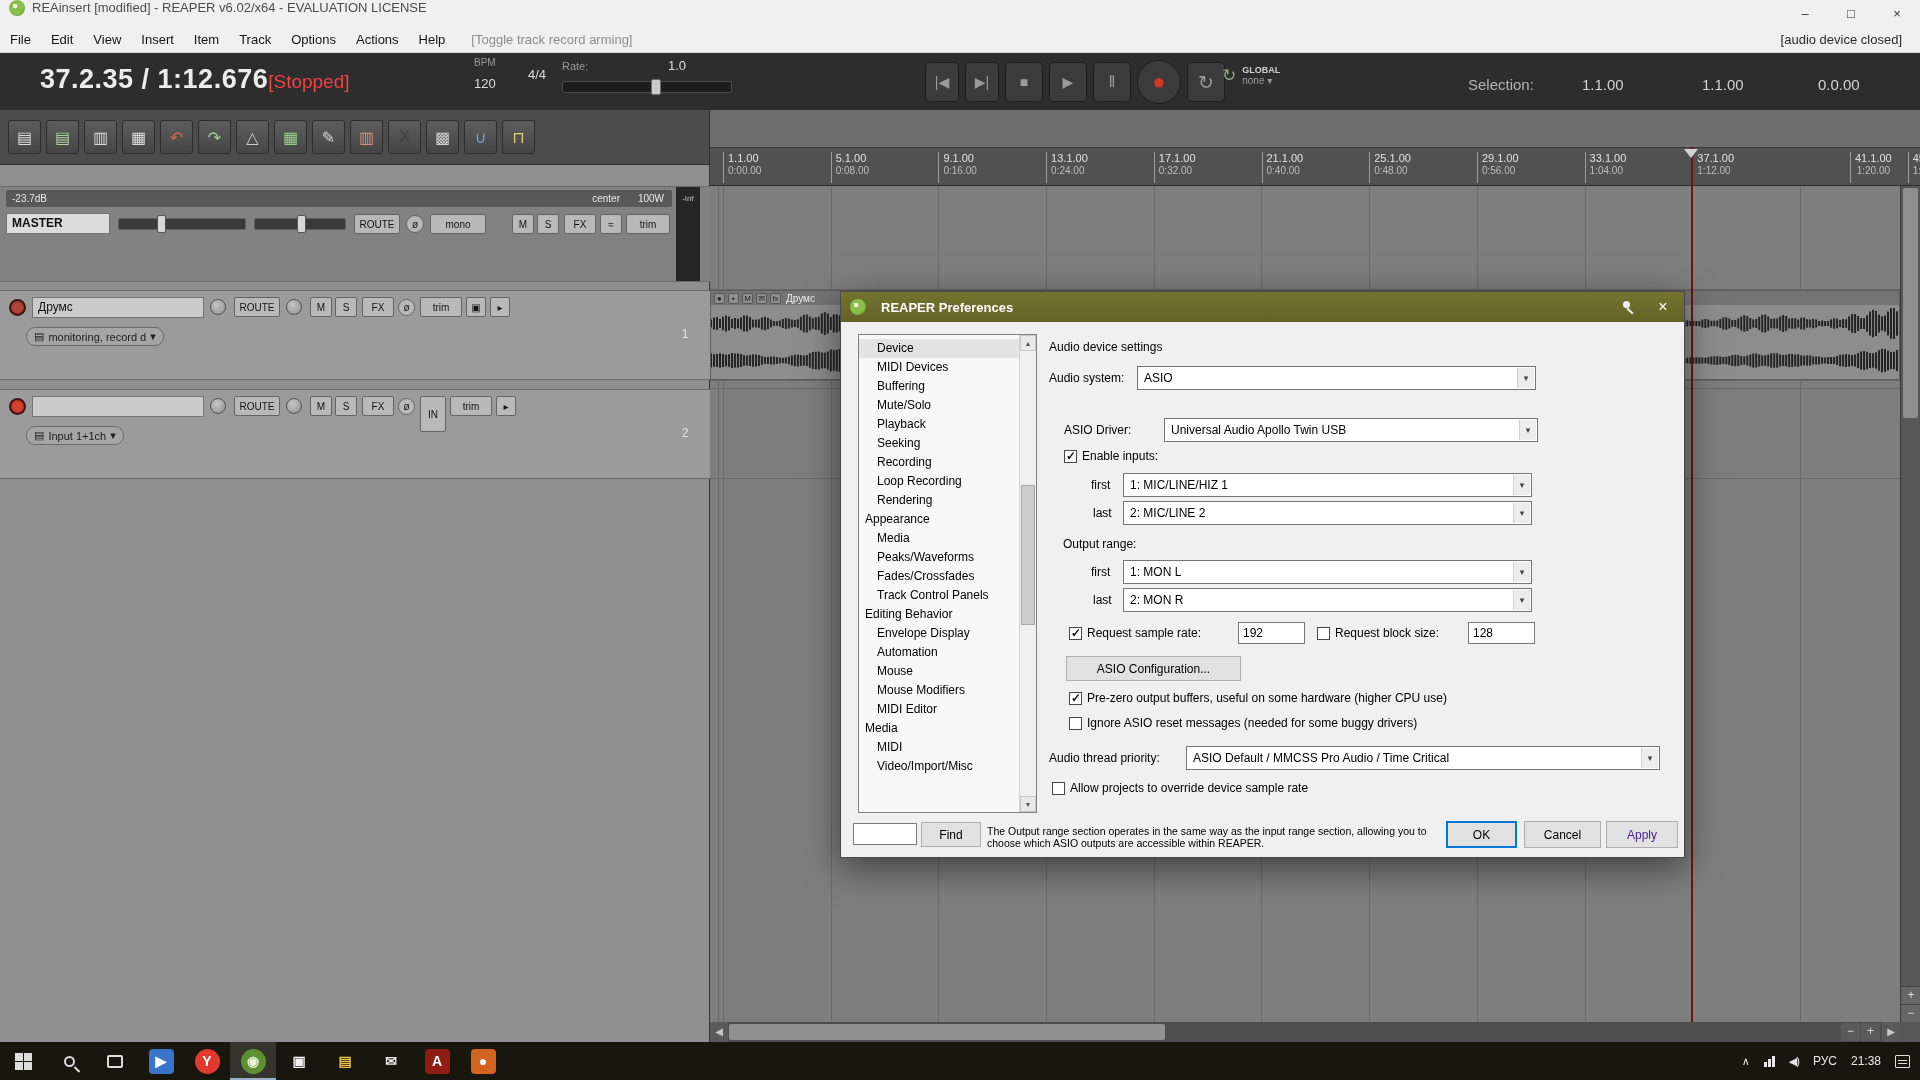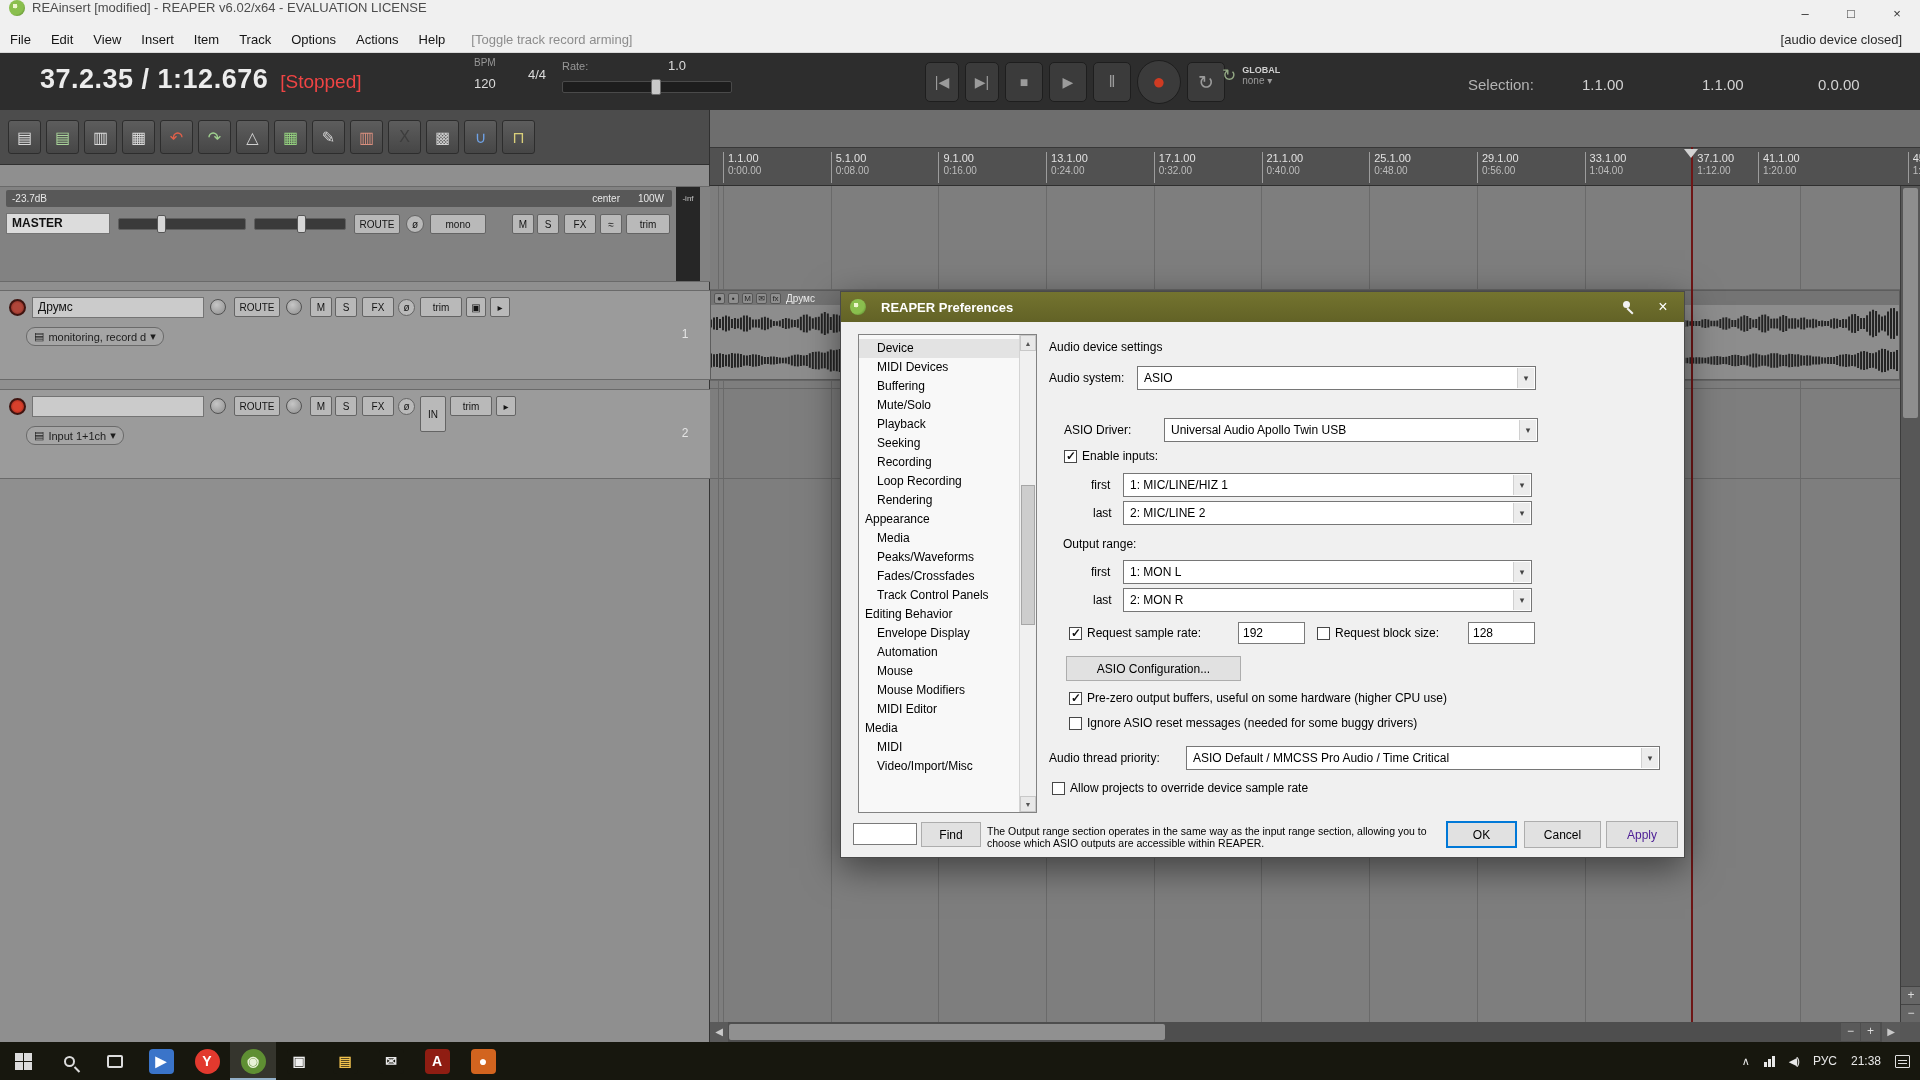--- a/index.html
+++ b/index.html
@@ -11,21 +11,21 @@
 #titlebar .t{font-size:13px;color:#4c4c4c}
 .winbtns{margin-left:auto;display:flex}
 .winbtn{width:46px;height:26px;display:flex;align-items:center;justify-content:center;font-size:13px;color:#333}
 
 #menubar{position:absolute;left:0;top:26px;width:1920px;height:27px;background:#f0f0f0;display:flex;align-items:center;border-bottom:1px solid #d8d8d8}
 .menu-item{padding:4px 10px;font-size:13px;color:#141414}
 .menu-hint{color:#8c8c8c;margin-left:16px;font-size:13px}
 .right-status{margin-left:auto;margin-right:18px;font-size:13px;color:#2a2a2a}
 
 #transport{position:absolute;left:0;top:53px;width:1920px;height:57px;background:#2d2d2d}
-.tp-timewrap{position:absolute;left:40px;top:11px;display:flex;align-items:baseline;gap:12px}
+.tp-timewrap{position:absolute;left:40px;top:11px;display:flex;align-items:baseline;gap:0}
 .tp-time{font-size:27px;font-weight:bold;color:#ececec;letter-spacing:.5px}
 .tp-state{font-size:19px;color:#ef4444}
 .tp-sm{position:absolute;font-size:10px;color:#979797}
 .tp-val{position:absolute;font-size:13px;color:#dcdcdc}
 .rate-slider{position:absolute;left:562px;top:28px;width:170px;height:12px;background:#1d1d1d;border:1px solid #4a4a4a;border-radius:2px}
 .rate-thumb{position:absolute;left:88px;top:-3px;width:10px;height:16px;background:#c9c9c9;border:1px solid #6b6b6b;border-radius:2px}
 .tbuttons{position:absolute;left:925px;top:7px;display:flex;gap:6px;align-items:center}
 .tbtn{min-width:38px;height:40px;background:#3b3b3b;border:1px solid #1e1e1e;border-radius:5px;color:#9b9b9b;display:flex;align-items:center;justify-content:center;font-size:14px}
 .tbtn.sm{min-width:34px}
 .tbtn.rec{width:44px;height:44px;border-radius:50%;color:#cf3b22;font-size:22px}
@@ -338,21 +338,21 @@
           <span class="t">0:56.00</span>
         </div>
         <div class="mark" style="left: 874.6px;">
           <span class="b">33.1.00</span>
           <span class="t">1:04.00</span>
         </div>
         <div class="mark" style="left: 982.3px;">
           <span class="b">37.1.00</span>
           <span class="t">1:12.00</span>
         </div>
-        <div class="mark" style="left: 1048px;">
+        <div class="mark" style="left: 1140px; text-align: center;">
           <span class="b">41.1.00</span>
           <span class="t">1:20.00</span>
         </div>
         <div class="mark" style="left: 1197.7px;">
           <span class="b">45.1.00</span>
           <span class="t">1:28.00</span>
         </div>
     </div>
     <div class="cursor-flag"></div>
     <div id="arrange">

